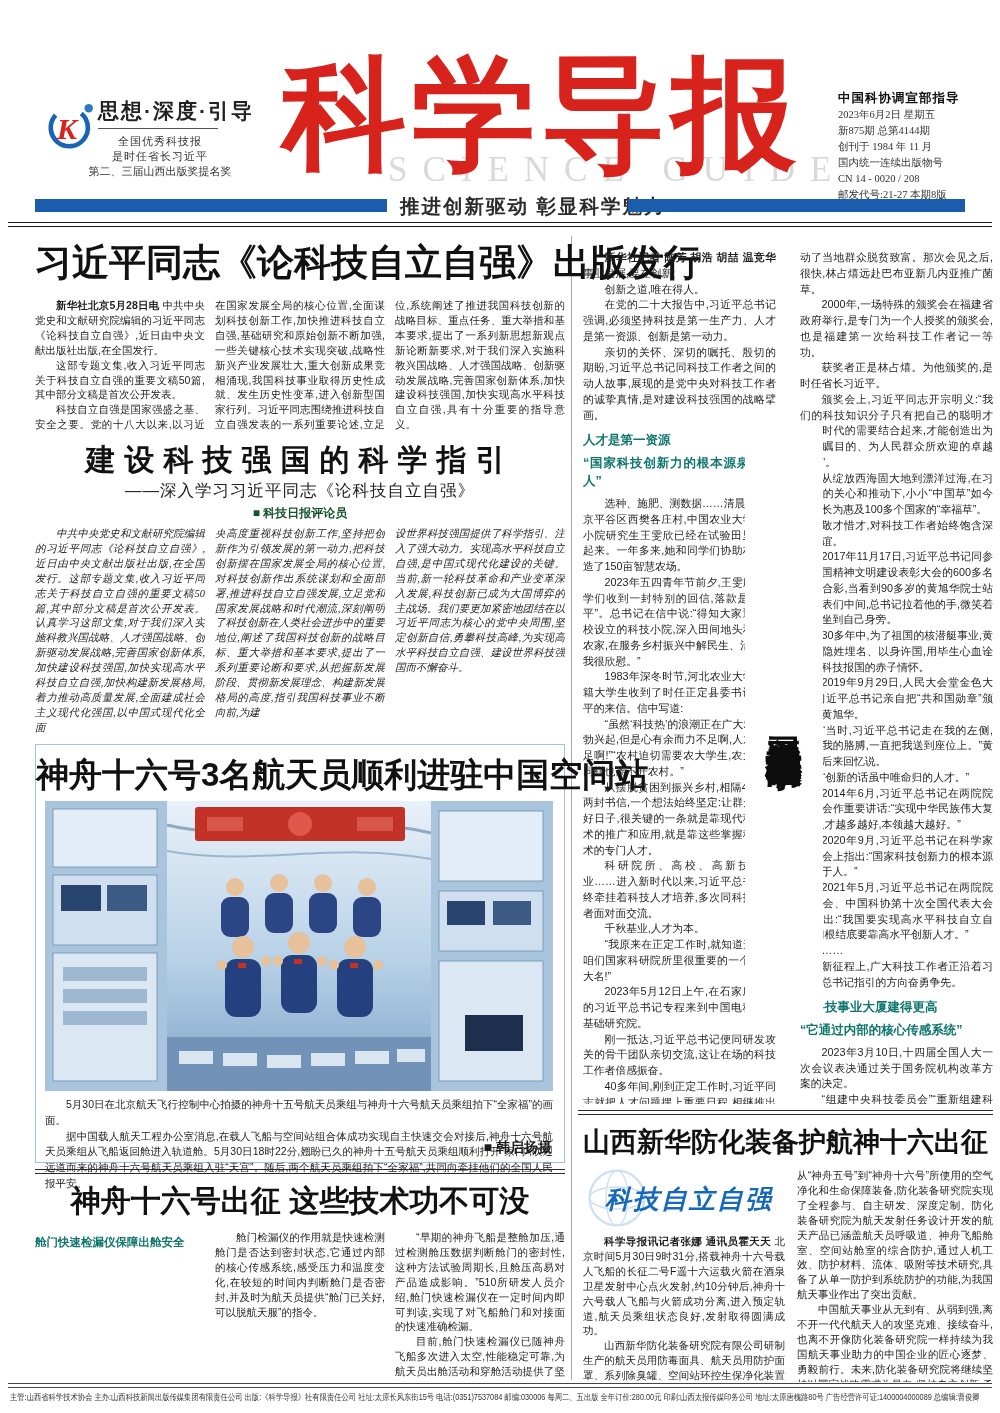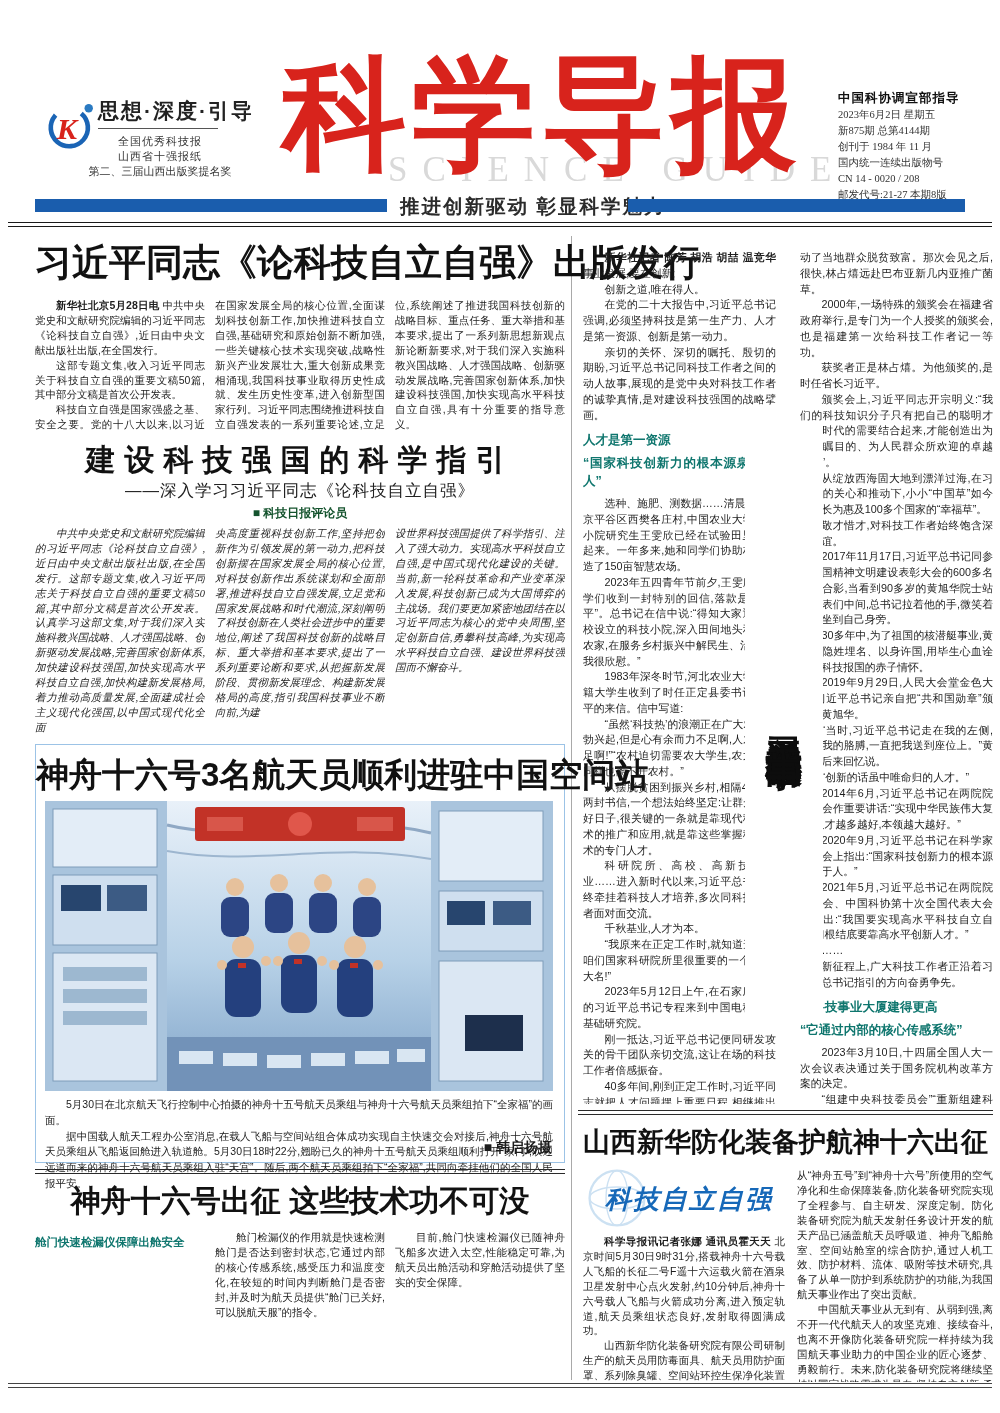--- a/index.html
+++ b/index.html
@@ -57,21 +57,21 @@
     <svg viewBox="0 0 64 64" width="54" height="60">
       <circle cx="30" cy="34" r="22" fill="none" stroke="#1a64b5" stroke-width="5.5" stroke-dasharray="104 36" transform="rotate(-50 30 34)"></circle>
       <text x="15" y="47" font-size="36" font-weight="bold" font-style="italic" fill="#d8231c" font-family="Liberation Serif, serif">K</text>
       <circle cx="53" cy="11" r="5" fill="#2a7ac2"></circle>
     </svg>
   </div>
   <div class="abs slogan" style="left:98px;top:97px;">思想·深度·引导</div>
   <div class="abs slogan-rule" style="left:98px;top:128px;width:120px;"></div>
   <div class="abs" style="left:55px;top:134px;width:210px;">
     <div class="honor">全国优秀科技报</div>
-    <div class="honor">山西省十强报纸</div>
+    <div class="honor">是时任省长习近平</div>
     <div class="honor" style="letter-spacing:0;">第二、三届山西出版奖提名奖</div>
   </div>
 
   <div class="abs masthead-en" style="left:388px;top:150px;">SCIENCE GUIDE</div>
   <div class="abs masthead" style="left:282px;top:52px;">科学导报</div>
 
   <div class="abs" style="left:838px;top:90px;width:152px;">
     <div class="pubinfo-title">中国科协调宣部指导</div>
     <div class="pubinfo">2023年6月2日 星期五</div>
     <div class="pubinfo">新875期 总第4144期</div>
@@ -219,20 +219,21 @@
       <div class="subhead">舱门快速检漏仪保障出舱安全</div>
 
     </div>
     <div class="abs col" style="left:215px;top:1230px;width:170px;height:150px;">
       <div>
           <p class="para">舱门检漏仪的作用就是快速检测舱门是否达到密封状态,它通过内部的核心传感系统,感受压力和温度变化,在较短的时间内判断舱门是否密封,并及时为航天员提供“舱门已关好,可以脱航天服”的指令。</p>
         </div>
     </div>
     <div class="abs col" style="left:395px;top:1230px;width:170px;height:150px;">
       <div>
+          <p class="para">“早期的神舟飞船是整舱加压,通过检测舱压数据判断舱门的密封性,这种方法试验周期长,且舱压高易对产品造成影响。”510所研发人员介绍,舱门快速检漏仪在一定时间内即可判读,实现了对飞船舱门和对接面的快速准确检漏。</p>
           <p class="para">目前,舱门快速检漏仪已随神舟飞船多次进入太空,性能稳定可靠,为航天员出舱活动和穿舱活动提供了坚实的安全保障。</p>
         </div>
 
     </div>
   </div>
 
   <div>
     <div class="abs col col2x" style="left:583px;top:250px;width:193px;height:854px;">
       <p class="para"><b>新华社记者 陈芳 胡浩 胡喆 温竞华</b><span> 事业发展,要在创新;</span></p>
       <div>
@@ -307,14 +308,17 @@
     </div>
     <div class="abs col" style="left:797px;top:1168px;width:196px;height:214px;">
       <p class="cont">从“神舟五号”到“神舟十六号”所使用的空气净化和生命保障装备,防化装备研究院实现了全程参与、自主研发、深度定制。防化装备研究院为航天发射任务设计开发的航天产品已涵盖航天员呼吸道、神舟飞船舱室、空间站舱室的综合防护,通过人机工效、防护材料、流体、吸附等技术研究,具备了从单一防护到系统防护的功能,为我国航天事业作出了突出贡献。</p>
       <div>
           <p class="para">中国航天事业从无到有、从弱到强,离不开一代代航天人的攻坚克难、接续奋斗,也离不开像防化装备研究院一样持续为我国航天事业助力的中国企业的匠心逐梦、勇毅前行。未来,防化装备研究院将继续坚持以国家战略需求为导向,坚持自主创新,勇攀科技高峰,高质量推进研究院向科技创新型企业转型,持续为航天强国建设贡献智慧和力量。</p>
         </div>
     </div>
   </div>
 
   <div class="abs footer-rule" style="left:8px;top:1383px;width:984px;"></div>
+  <div class="abs" style="left:10px;top:1392px;width:986px;overflow:hidden;">
+    <div class="footer-text">主管:山西省科学技术协会  主办:山西科技新闻出版传媒集团有限责任公司  出版:《科学导报》社有限责任公司  社址:太原长风东街15号  电话:(0351)7537084  邮编:030006  每周二、五出版  全年订价:280.00元  印刷:山西太报传媒印务公司  地址:太原唐槐路80号  广告经营许可证:1400004000089  总编辑:曹俊卿</div>
+  </div>
 
 </div>
 
 </body></html>

